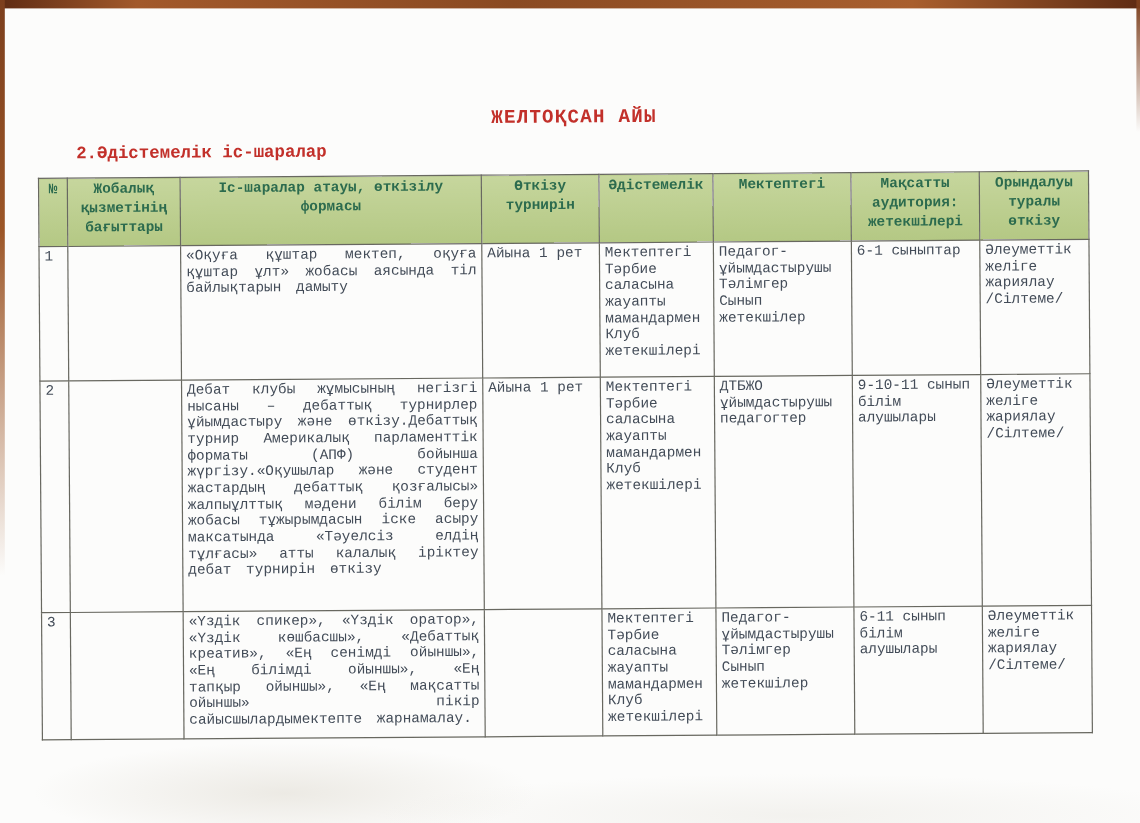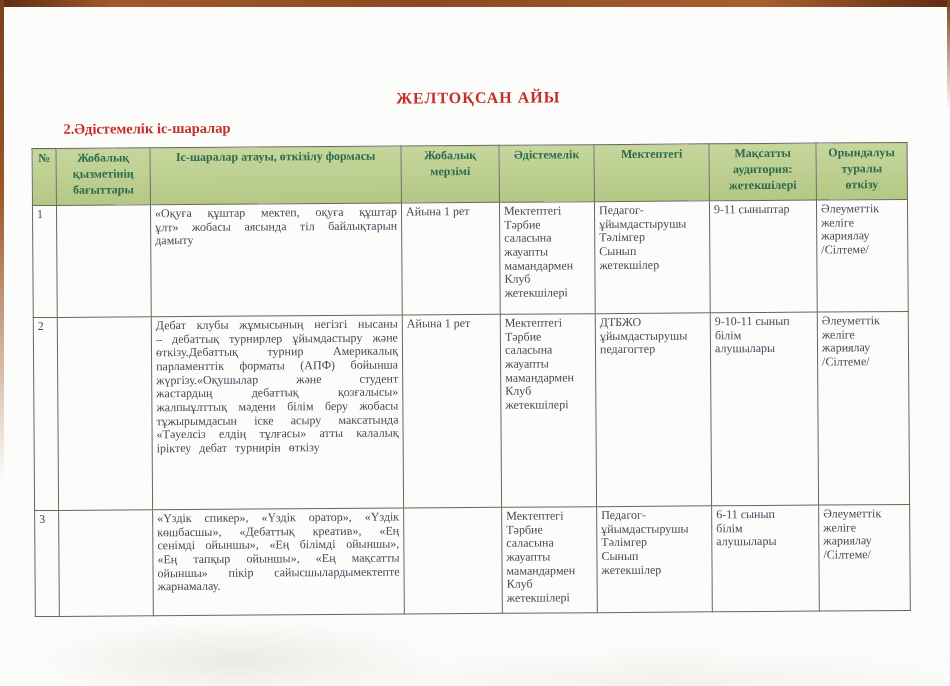--- a/index.html
+++ b/index.html
@@ -1,21 +1,21 @@
 <!DOCTYPE html>
 <html><head>
 <meta charset="utf-8">
 <style>
   html, body { margin: 0; padding: 0; background: #ffffff; }
   .photo {
     position: relative;
     width: 950px; height: 686px;
     overflow: hidden;
     background: #fcfcfb;
-    font-family: Liberation Serif, serif;
+    font-family: Liberation Mono, monospace;
   }
   
   .frame-top {
     position: absolute; top: 0; left: 0; width: 950px; height: 7px;
     background: linear-gradient(90deg, #5f2c14, #a2592b 12%, #8a4a22 45%, #a95f2e 80%, #5f2c14);
   }
   .frame-left {
     position: absolute; top: 0; left: 0; width: 4px; height: 480px;
     background: linear-gradient(180deg, #7c3f1d, #9c5627 40%, rgba(156,86,39,0));
   }
@@ -110,21 +110,21 @@
           <col style="width:107px">
           <col style="width:91px">
       </colgroup>
       <thead>
         <tr>
           <th>№</th>
           <th>Жобалық
 қызметінің
 бағыттары</th>
           <th>Іс-шаралар атауы, өткізілу формасы</th>
-          <th>Жобалық мерзімі</th>
+          <th>Өткізу турнирін</th>
           <th>Әдістемелік</th>
           <th>Мектептегі</th>
           <th>Мақсатты
 аудитория:
 жетекшілері</th>
           <th>Орындалуы
 туралы
 өткізу</th>
         </tr>
       </thead>
@@ -139,21 +139,21 @@
 саласына
 жауапты
 мамандармен
 Клуб
 жетекшілері</td>
           <td class="pre">Педагог-
 ұйымдастырушы
 Тәлімгер
 Сынып
 жетекшілер</td>
-          <td class="pre">9-11 сыныптар</td>
+          <td class="pre">6-1 сыныптар</td>
           <td class="pre">Әлеуметтік
 желіге
 жариялау
 /Сілтеме/</td>
         </tr>
         <tr class="r2">
           <td class="cell-num">2</td>
           <td></td>
           <td class="cell-activity">Дебат клубы жұмысының негізгі нысаны – дебаттық турнирлер ұйымдастыру және өткізу.Дебаттық турнир Америкалық парламенттік форматы (АПФ) бойынша жүргізу.«Оқушылар және студент жастардың дебаттық қозғалысы» жалпыұлттық мәдени білім беру жобасы тұжырымдасын іске асыру максатында «Тәуелсіз елдің тұлғасы» атты калалық іріктеу дебат турнирін өткізу</td>
           <td class="pre">Айына 1 рет</td>

